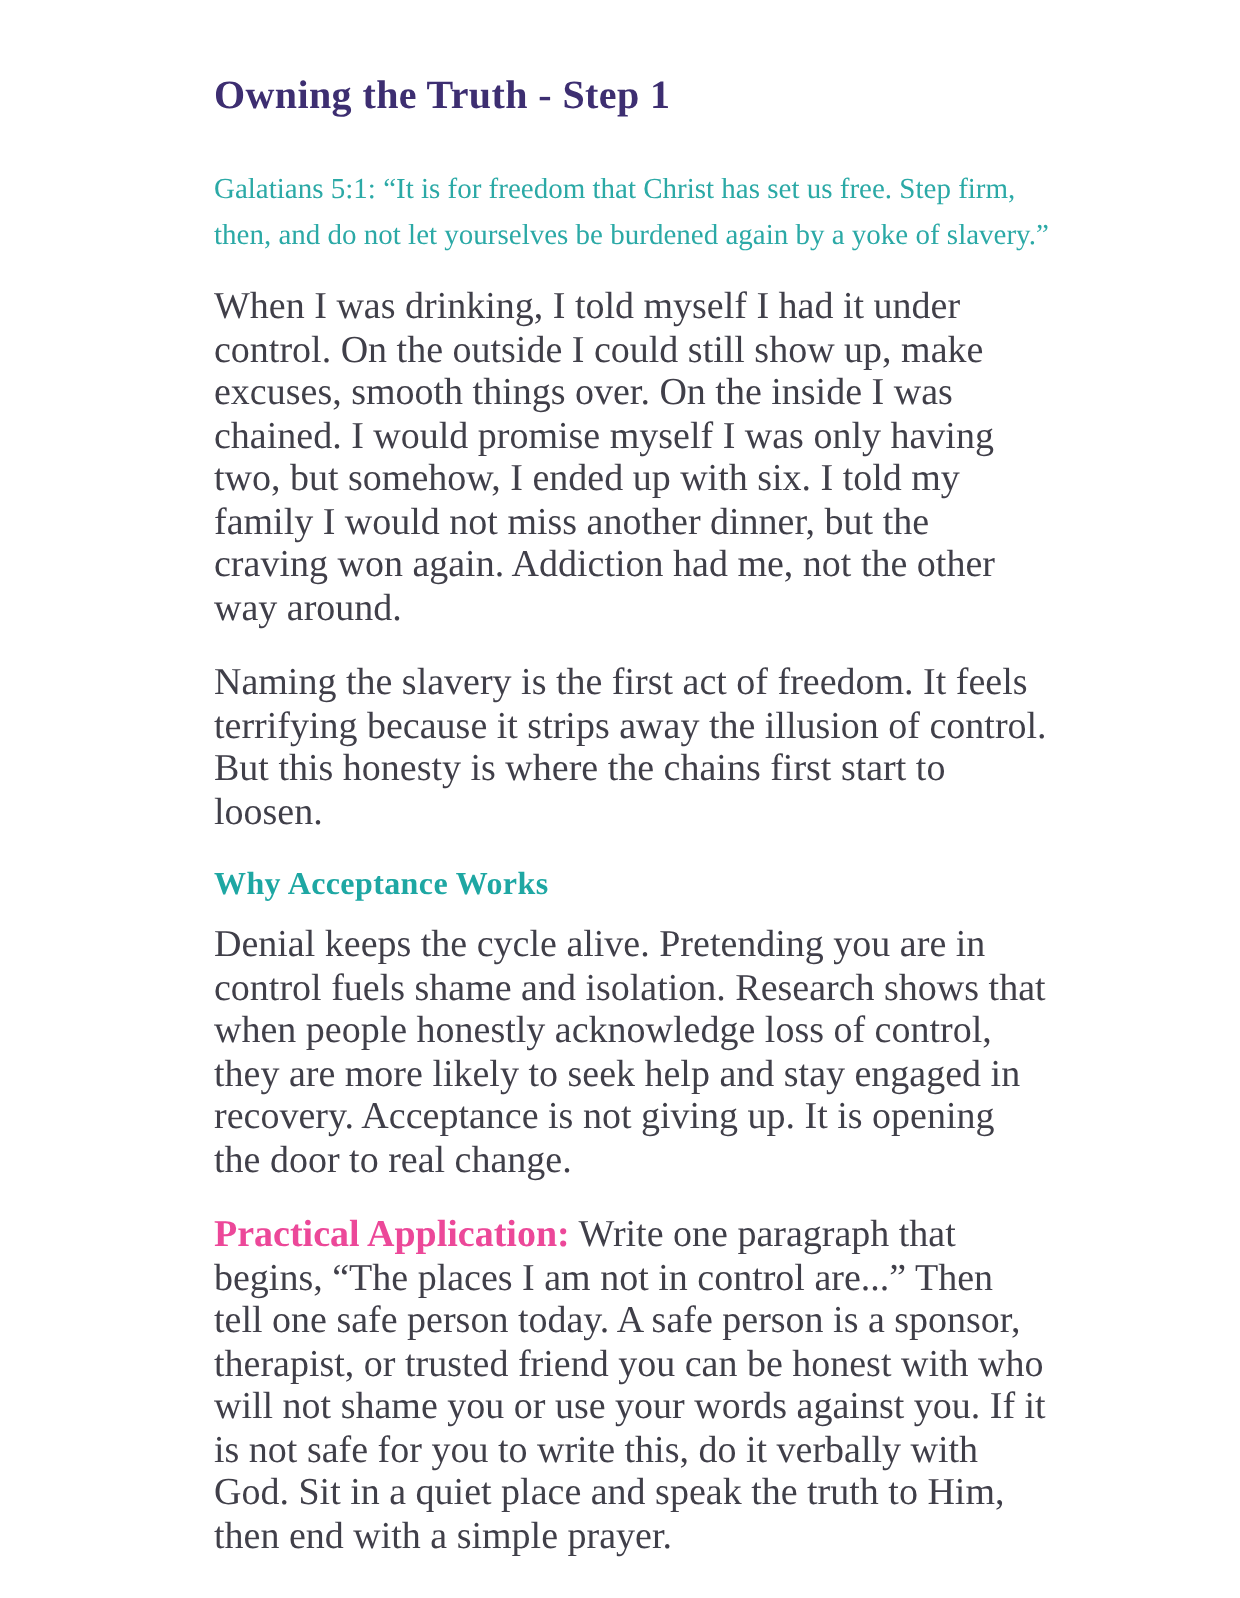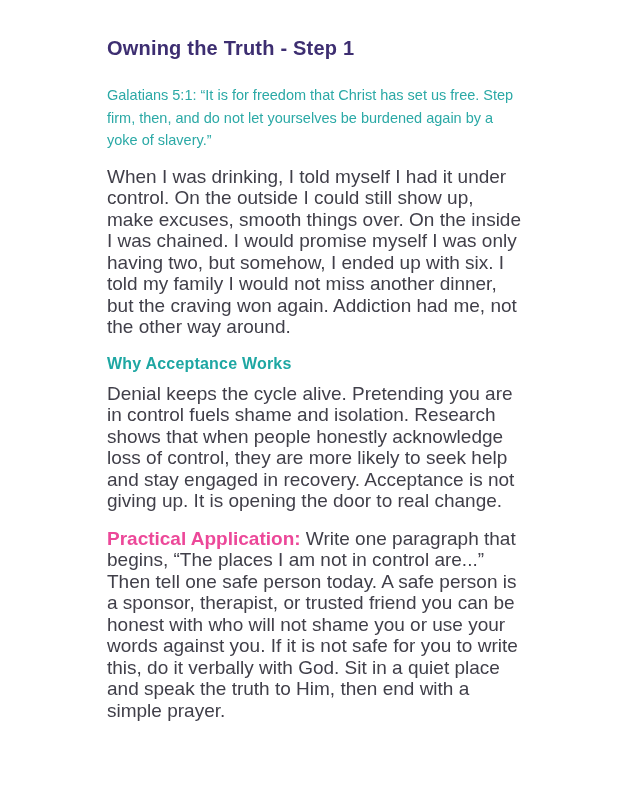--- a/index.html
+++ b/index.html
@@ -12,20 +12,21 @@
     width: 620px;
     height: 799px;
     font-family: "Liberation Sans", sans-serif;
     overflow: hidden;
   }
   .page {
     width: 620px;
     height: 799px;
     background: #ffffff;
     padding: 35px 95px 30px 107px;
+    font-family: Liberation Serif, serif;
   }
   .doc-title {
     font-size: 20px;
     font-weight: 700;
     color: #3d2e71;
     letter-spacing: 0.2px;
     margin: 0 0 23px 0;
     line-height: 26px;
   }
   .scripture {
@@ -58,20 +59,21 @@
 
 <div class="page">
 
   <h1 class="doc-title">Owning the Truth - Step 1</h1>
 
   <p class="scripture">Galatians 5:1: “It is for freedom that Christ has set us free. Step firm, then, and do not let yourselves be burdened again by a yoke of slavery.”</p>
 
   <p class="para">When I was drinking, I told myself I had it under control. On the outside I could still show up, make excuses, smooth things over. On the inside I was chained. I would promise myself I was only having two, but somehow, I ended up with six. I told my family I would not miss another dinner, but the craving won again. Addiction had me, not the other way around.</p>
 
 
+  <p class="para">Naming the slavery is the first act of freedom. It feels terrifying because it strips away the illusion of control. But this honesty is where the chains first start to loosen.</p>
 
   <h2 class="section-heading">Why Acceptance Works</h2>
 
   <p class="para">Denial keeps the cycle alive. Pretending you are in control fuels shame and isolation. Research shows that when people honestly acknowledge loss of control, they are more likely to seek help and stay engaged in recovery. Acceptance is not giving up. It is opening the door to real change.</p>
 
   <p class="para"><span class="inline-label">Practical Application:</span> <span>Write one paragraph that begins, “The places I am not in control are...” Then tell one safe person today. A safe person is a sponsor, therapist, or trusted friend you can be honest with who will not shame you or use your words against you. If it is not safe for you to write this, do it verbally with God. Sit in a quiet place and speak the truth to Him, then end with a simple prayer.</span></p>
 
 </div>
 
 </body></html>

